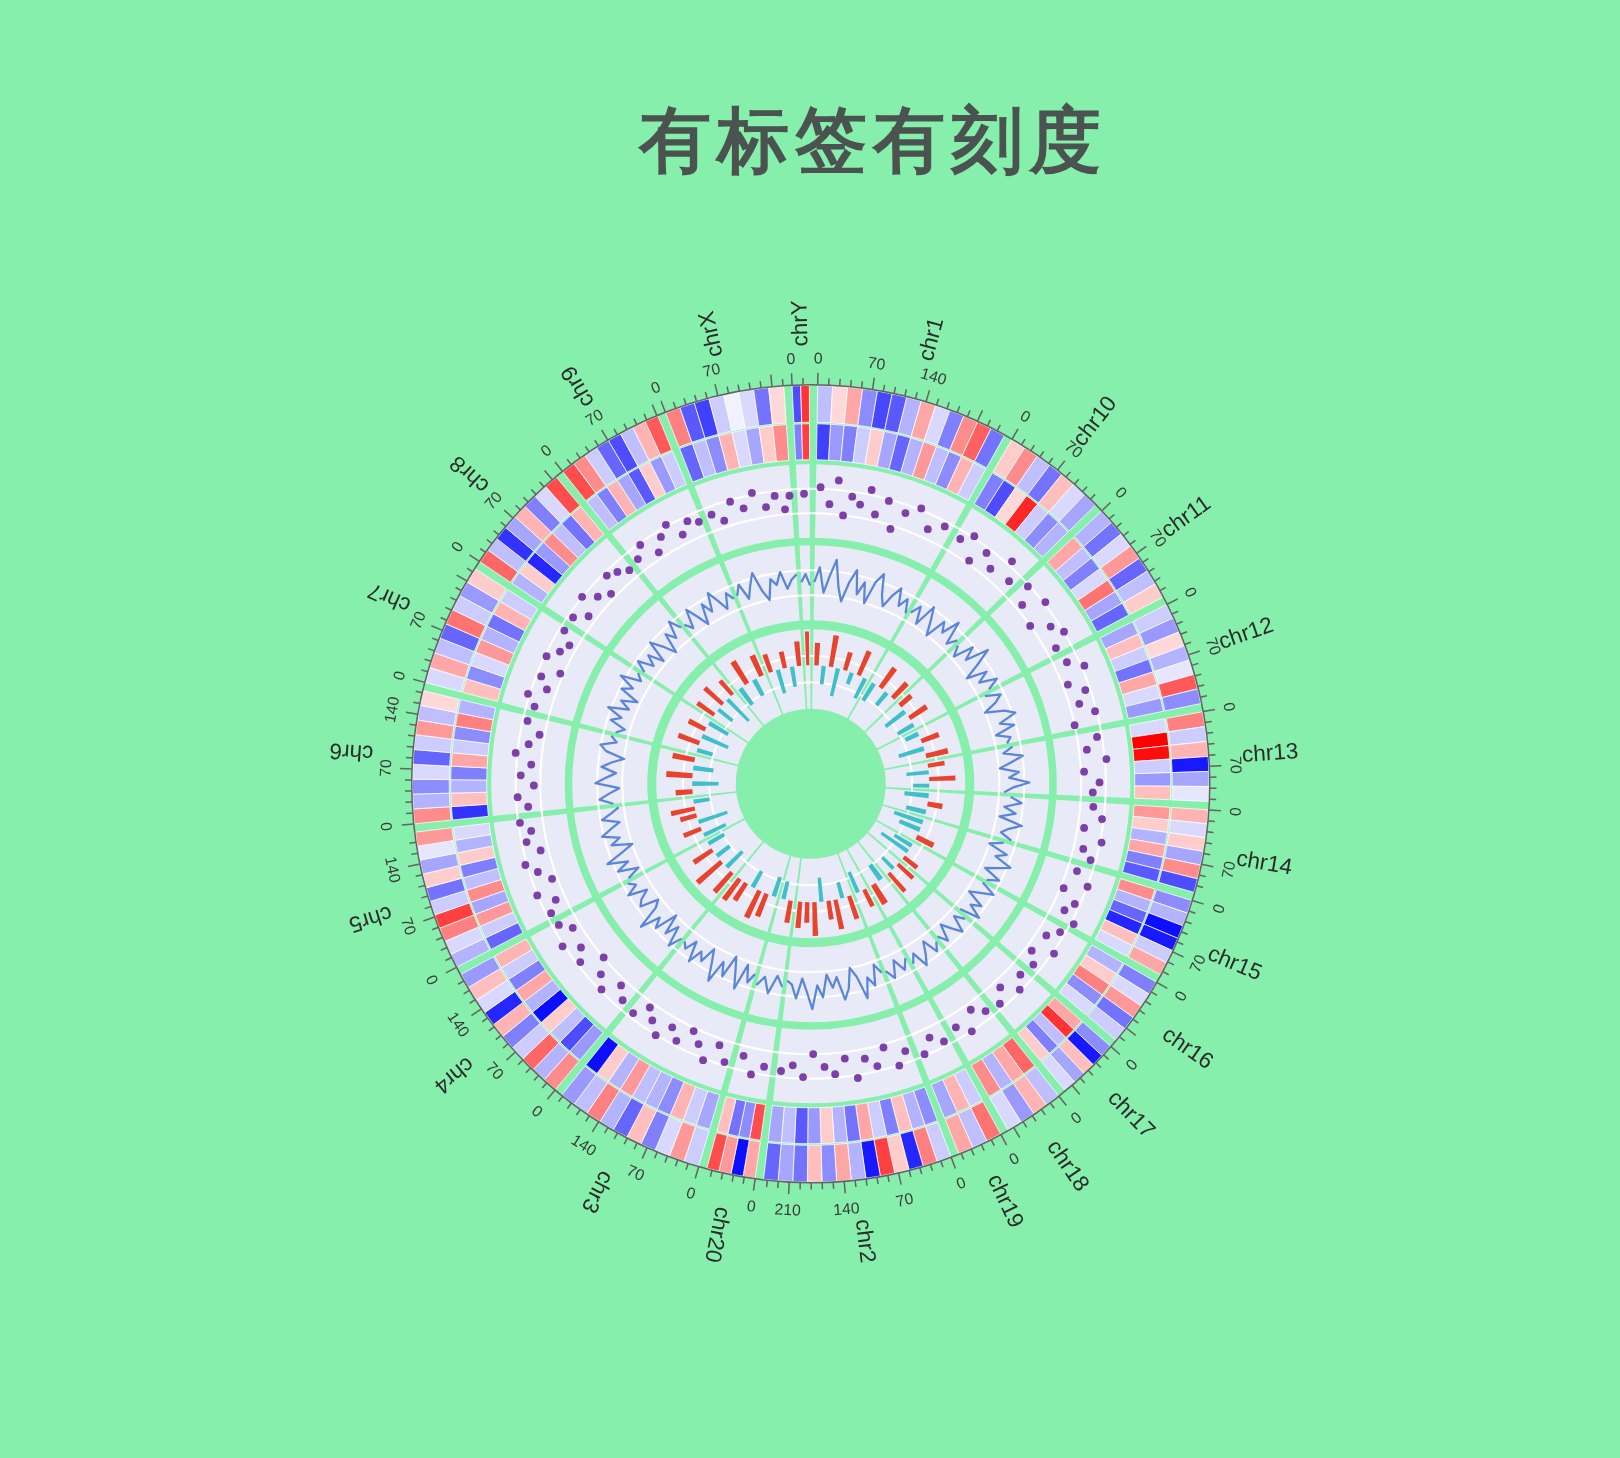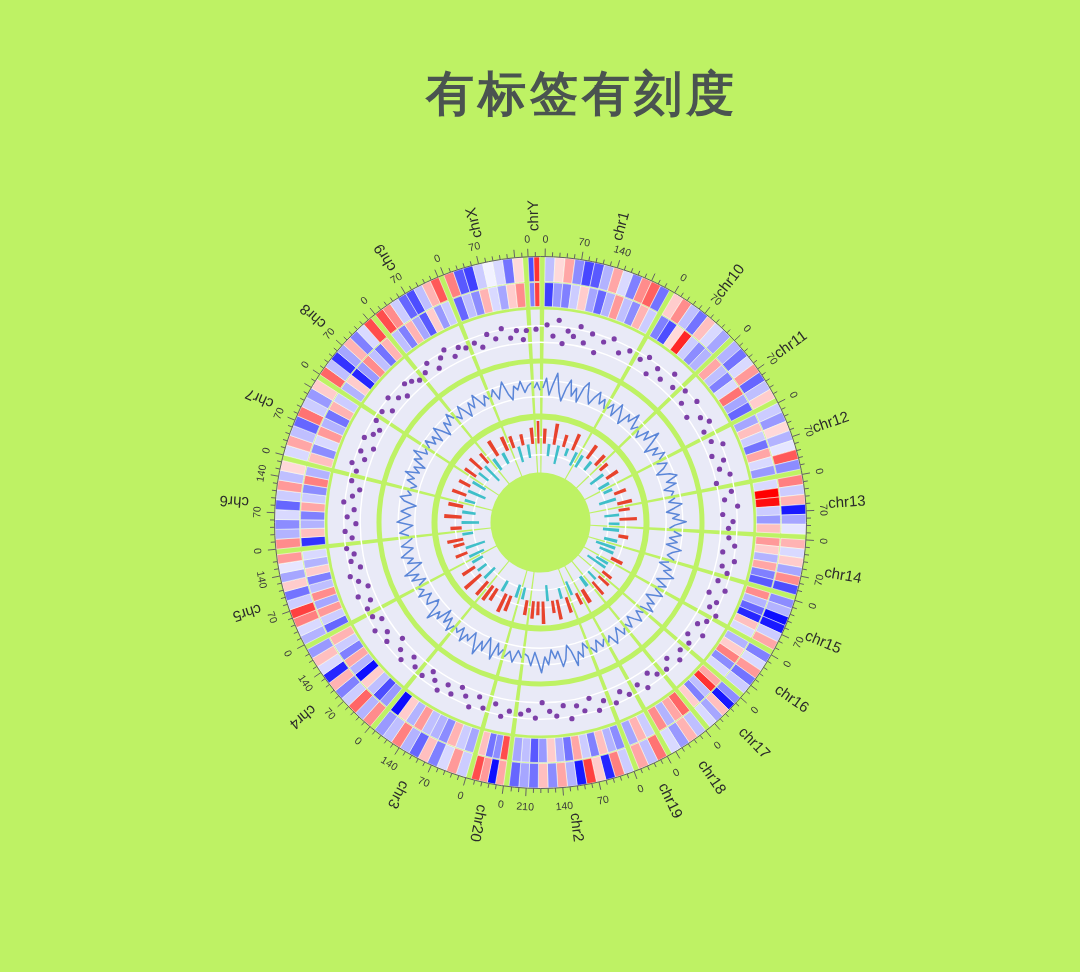--- a/index.html
+++ b/index.html
@@ -1,16 +1,16 @@
 <!DOCTYPE html>
 <html><head>
 <meta charset="utf-8">
 <style>
   html,body{margin:0;padding:0;background:#fff;}
-  .stage{position:relative;width:1080px;height:972px;background:#bef264;overflow:hidden;
+  .stage{position:relative;width:1080px;height:972px;background:#86efac;overflow:hidden;
          font-family:"Liberation Sans",sans-serif;}
   .title{position:absolute;top:62px;left:0;width:1080px;text-align:center;
          transform:translateX(42px);font-size:48px;font-weight:700;letter-spacing:4px;
          color:#4a5350;margin:0;}
   svg{position:absolute;top:0;left:0;}
   text{font-family:"Liberation Sans",sans-serif;}
 </style>
 </head>
 <body>
 

